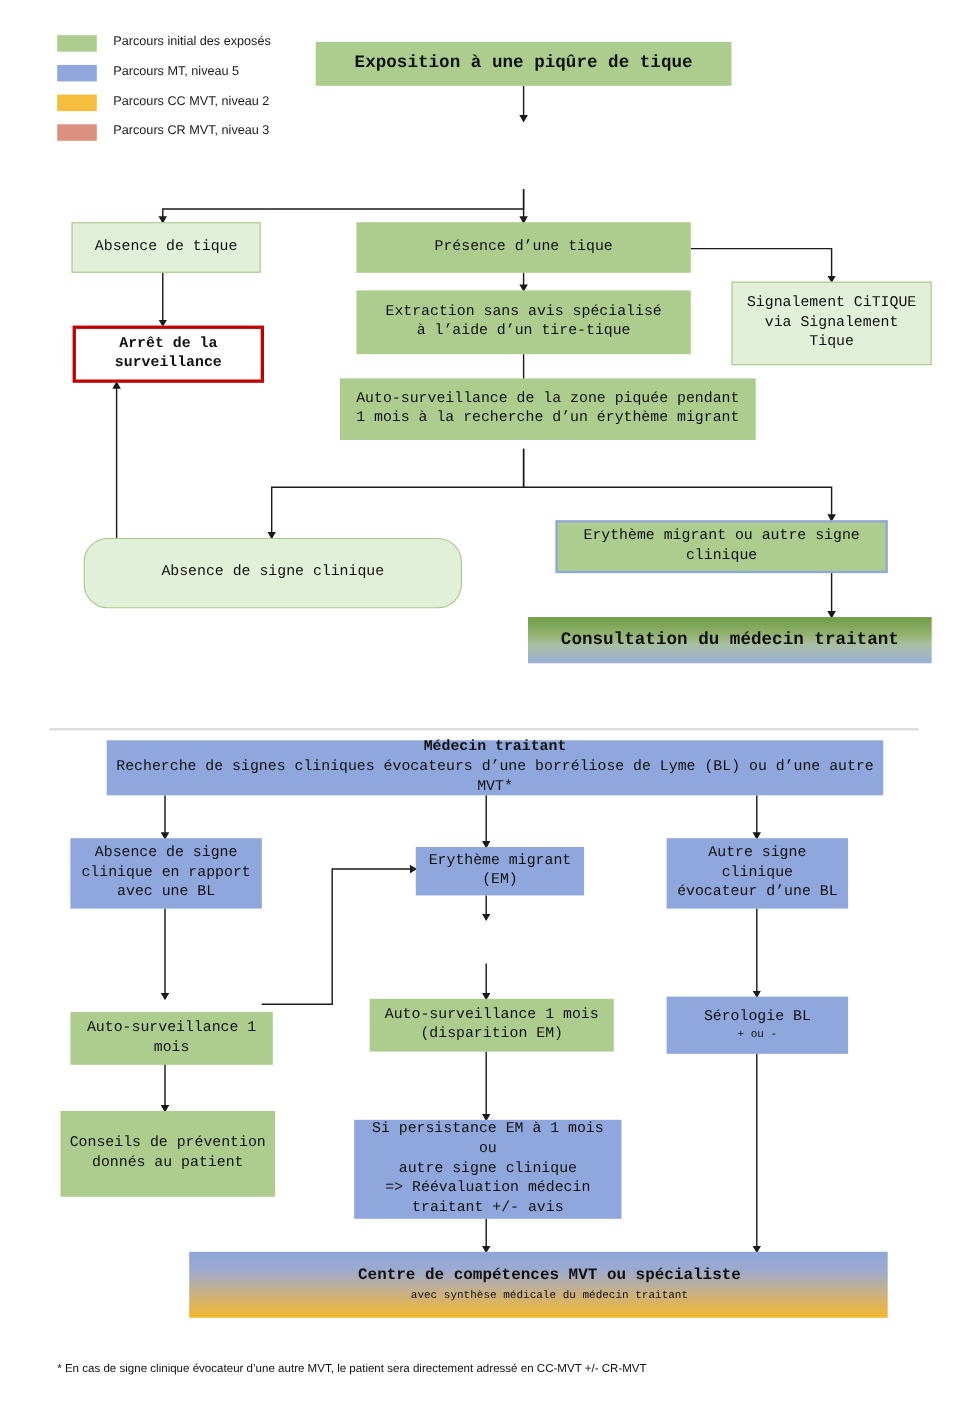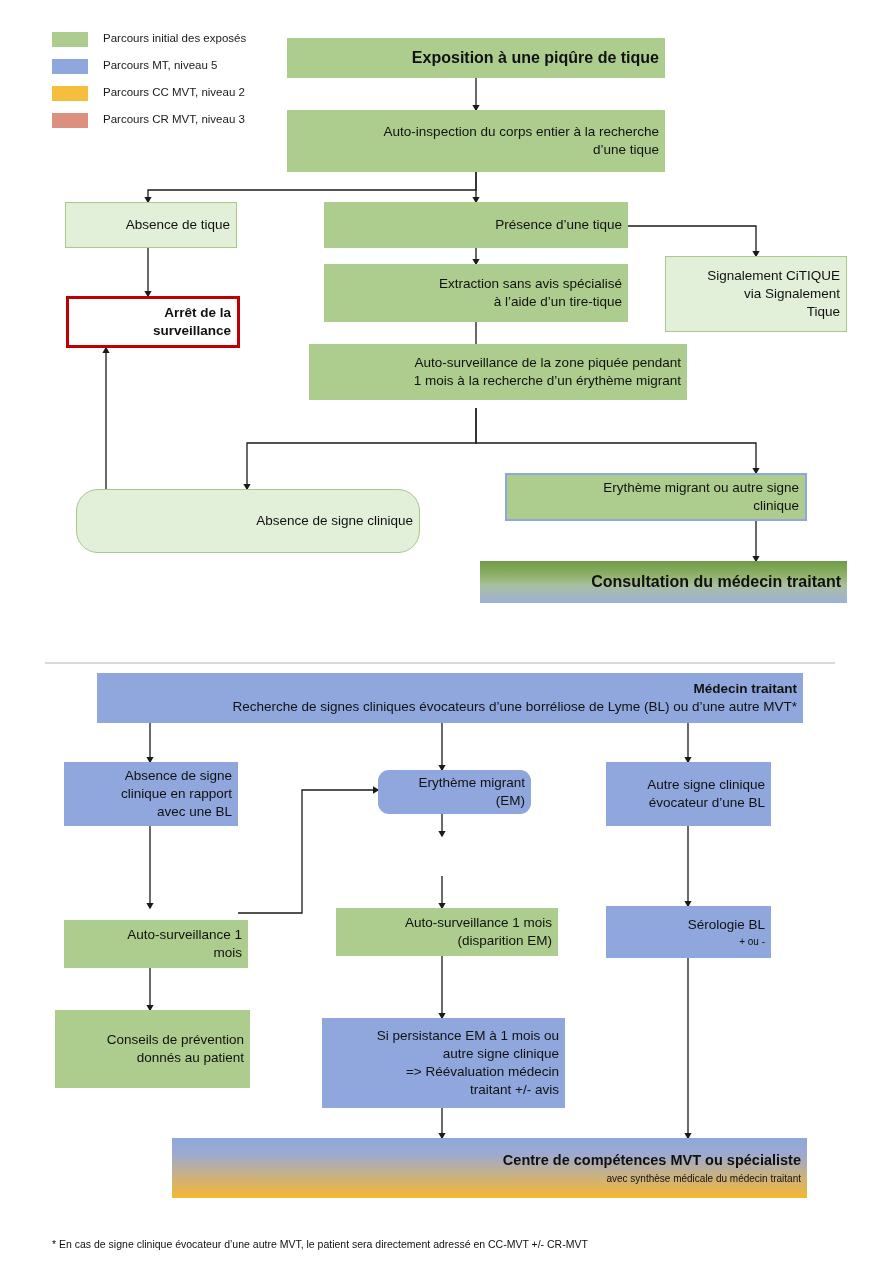--- a/index.html
+++ b/index.html
@@ -52,28 +52,29 @@
     line-height: 1;
     white-space: nowrap;
     color: #1a1a1a;
   }
   
   .node {
     position: absolute;
     box-sizing: border-box;
     display: flex;
     flex-direction: column;
-    align-items: flex-end;
+    align-items: center;
     justify-content: center;
     text-align: center;
     z-index: 2;
     font-size: 13.5px;
     line-height: 1.32;
     padding: 3px 6px;
     color: #111111;
+    font-family: Liberation Mono, monospace;
   }
   .node .ln { display: block; }
   .node.bold { font-weight: bold; }
   .node .sub {
     font-size: 10px;
     line-height: 1.3;
     font-weight: normal;
     margin-top: 1px;
   }
   
@@ -187,24 +188,20 @@
     <div class="legend-row">
       <div class="legend-swatch" style="background:#DB9080"></div>
       <div class="legend-label">Parcours CR MVT, niveau 3</div>
     </div>
   </div>
 
   <div class="node fill-green bold" style="left:287px; top:38px; width:378px; height:40px; font-size:16px;">
     <span class="ln">Exposition à une piqûre de tique</span>
   </div>
 
-  <div class="node fill-green" style="left:287px; top:110px; width:378px; height:62px;">
-    <span class="ln">Auto-inspection du corps entier à la recherche</span>
-    <span class="ln">d’une tique</span>
-  </div>
 
   <div class="node fill-lightgreen" style="left:65px; top:202px; width:172px; height:46px;">
     <span class="ln">Absence de tique</span>
   </div>
 
   <div class="node fill-green" style="left:324px; top:202px; width:304px; height:46px;">
     <span class="ln">Présence d’une tique</span>
   </div>
 
   <div class="node fill-lightgreen" style="left:665px; top:256px; width:182px; height:76px;">
@@ -247,21 +244,21 @@
     <span class="ln bold" style="font-weight:bold;">Médecin traitant</span>
     <span class="ln">Recherche de signes cliniques évocateurs d’une borréliose de Lyme (BL) ou d’une autre MVT*</span>
   </div>
 
   <div class="node fill-blue" style="left:64px; top:762px; width:174px; height:64px;">
     <span class="ln">Absence de signe</span>
     <span class="ln">clinique en rapport</span>
     <span class="ln">avec une BL</span>
   </div>
 
-  <div class="node fill-blue" style="left:378px; top:770px; width:153px; height:44px;border-radius:11px;">
+  <div class="node fill-blue" style="left:378px; top:770px; width:153px; height:44px;">
     <span class="ln">Erythème migrant</span>
     <span class="ln">(EM)</span>
   </div>
 
   <div class="node fill-blue" style="left:606px; top:762px; width:165px; height:64px;">
     <span class="ln">Autre signe clinique</span>
     <span class="ln">évocateur d’une BL</span>
   </div>
 
 

